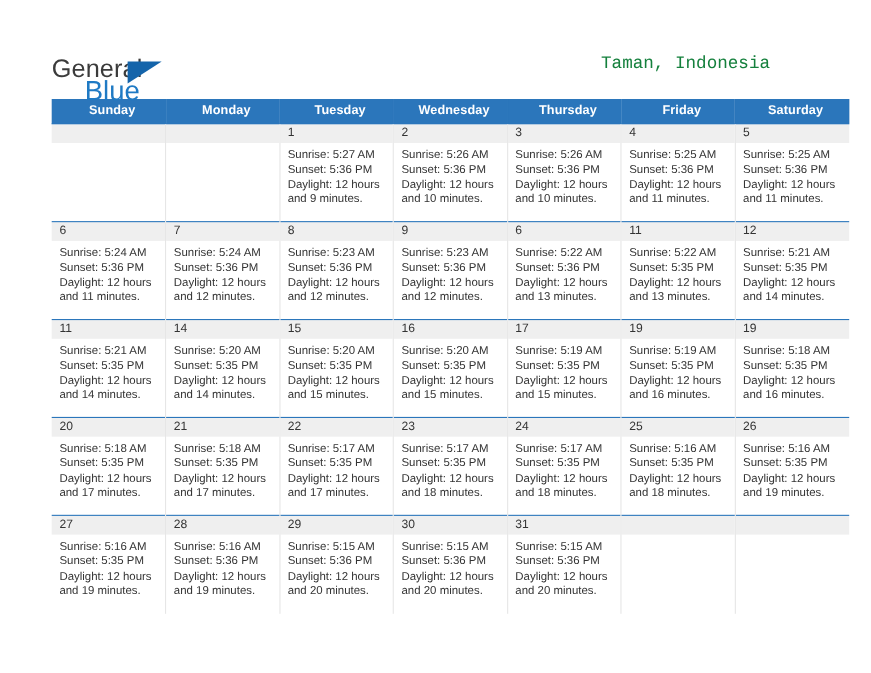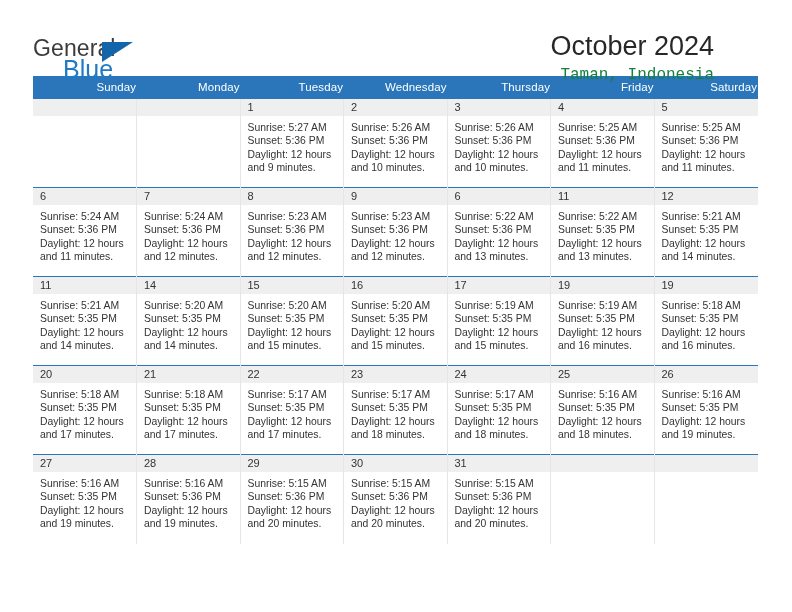--- a/index.html
+++ b/index.html
@@ -10,21 +10,21 @@
     background: #ffffff;
     font-family: "Liberation Sans", sans-serif;
     color: #222222;
     overflow: hidden;
   }
 
   .page {
     position: relative;
     width: 748px;
     height: 612px;
-    padding: 0;
+    padding: 14px;
   }
 
   
   .header {
     display: flex;
     justify-content: space-between;
     align-items: flex-start;
     padding: 31px 34px 0 33px;
     height: 76px;
   }
@@ -90,22 +90,22 @@
     margin: 0 34px 0 33px;
     width: 725px;
     border-collapse: collapse;
     table-layout: fixed;
   }
 
   .calendar thead th {
     background: #2b76bb;
     color: #ffffff;
     font-size: 11.5px;
-    font-weight: normal;
-    text-align: right;
+    font-weight: bold;
+    text-align: center;
     padding: 5px 0 5px 7px;
     height: 21px;
     border-right: 1px solid #2b76bb;
     letter-spacing: 0.1px;
   }
 
   .calendar tbody td {
     vertical-align: top;
     padding: 0;
     height: 89px;
@@ -140,21 +140,20 @@
 
   <div class="header">
 
     <div class="logo">
       <span class="logo-general">General</span>
       <span class="logo-triangle"></span>
       <span class="logo-blue">Blue</span>
     </div>
 
     <div class="title-block">
-      <div class="cal-title">October 2024</div>
       <div class="cal-sub">Taman, Indonesia</div>
     </div>
 
   </div>
 
   <table class="calendar">
     <thead>
       <tr id="weekday-row">
           <th>Sunday</th>
           <th>Monday</th>

